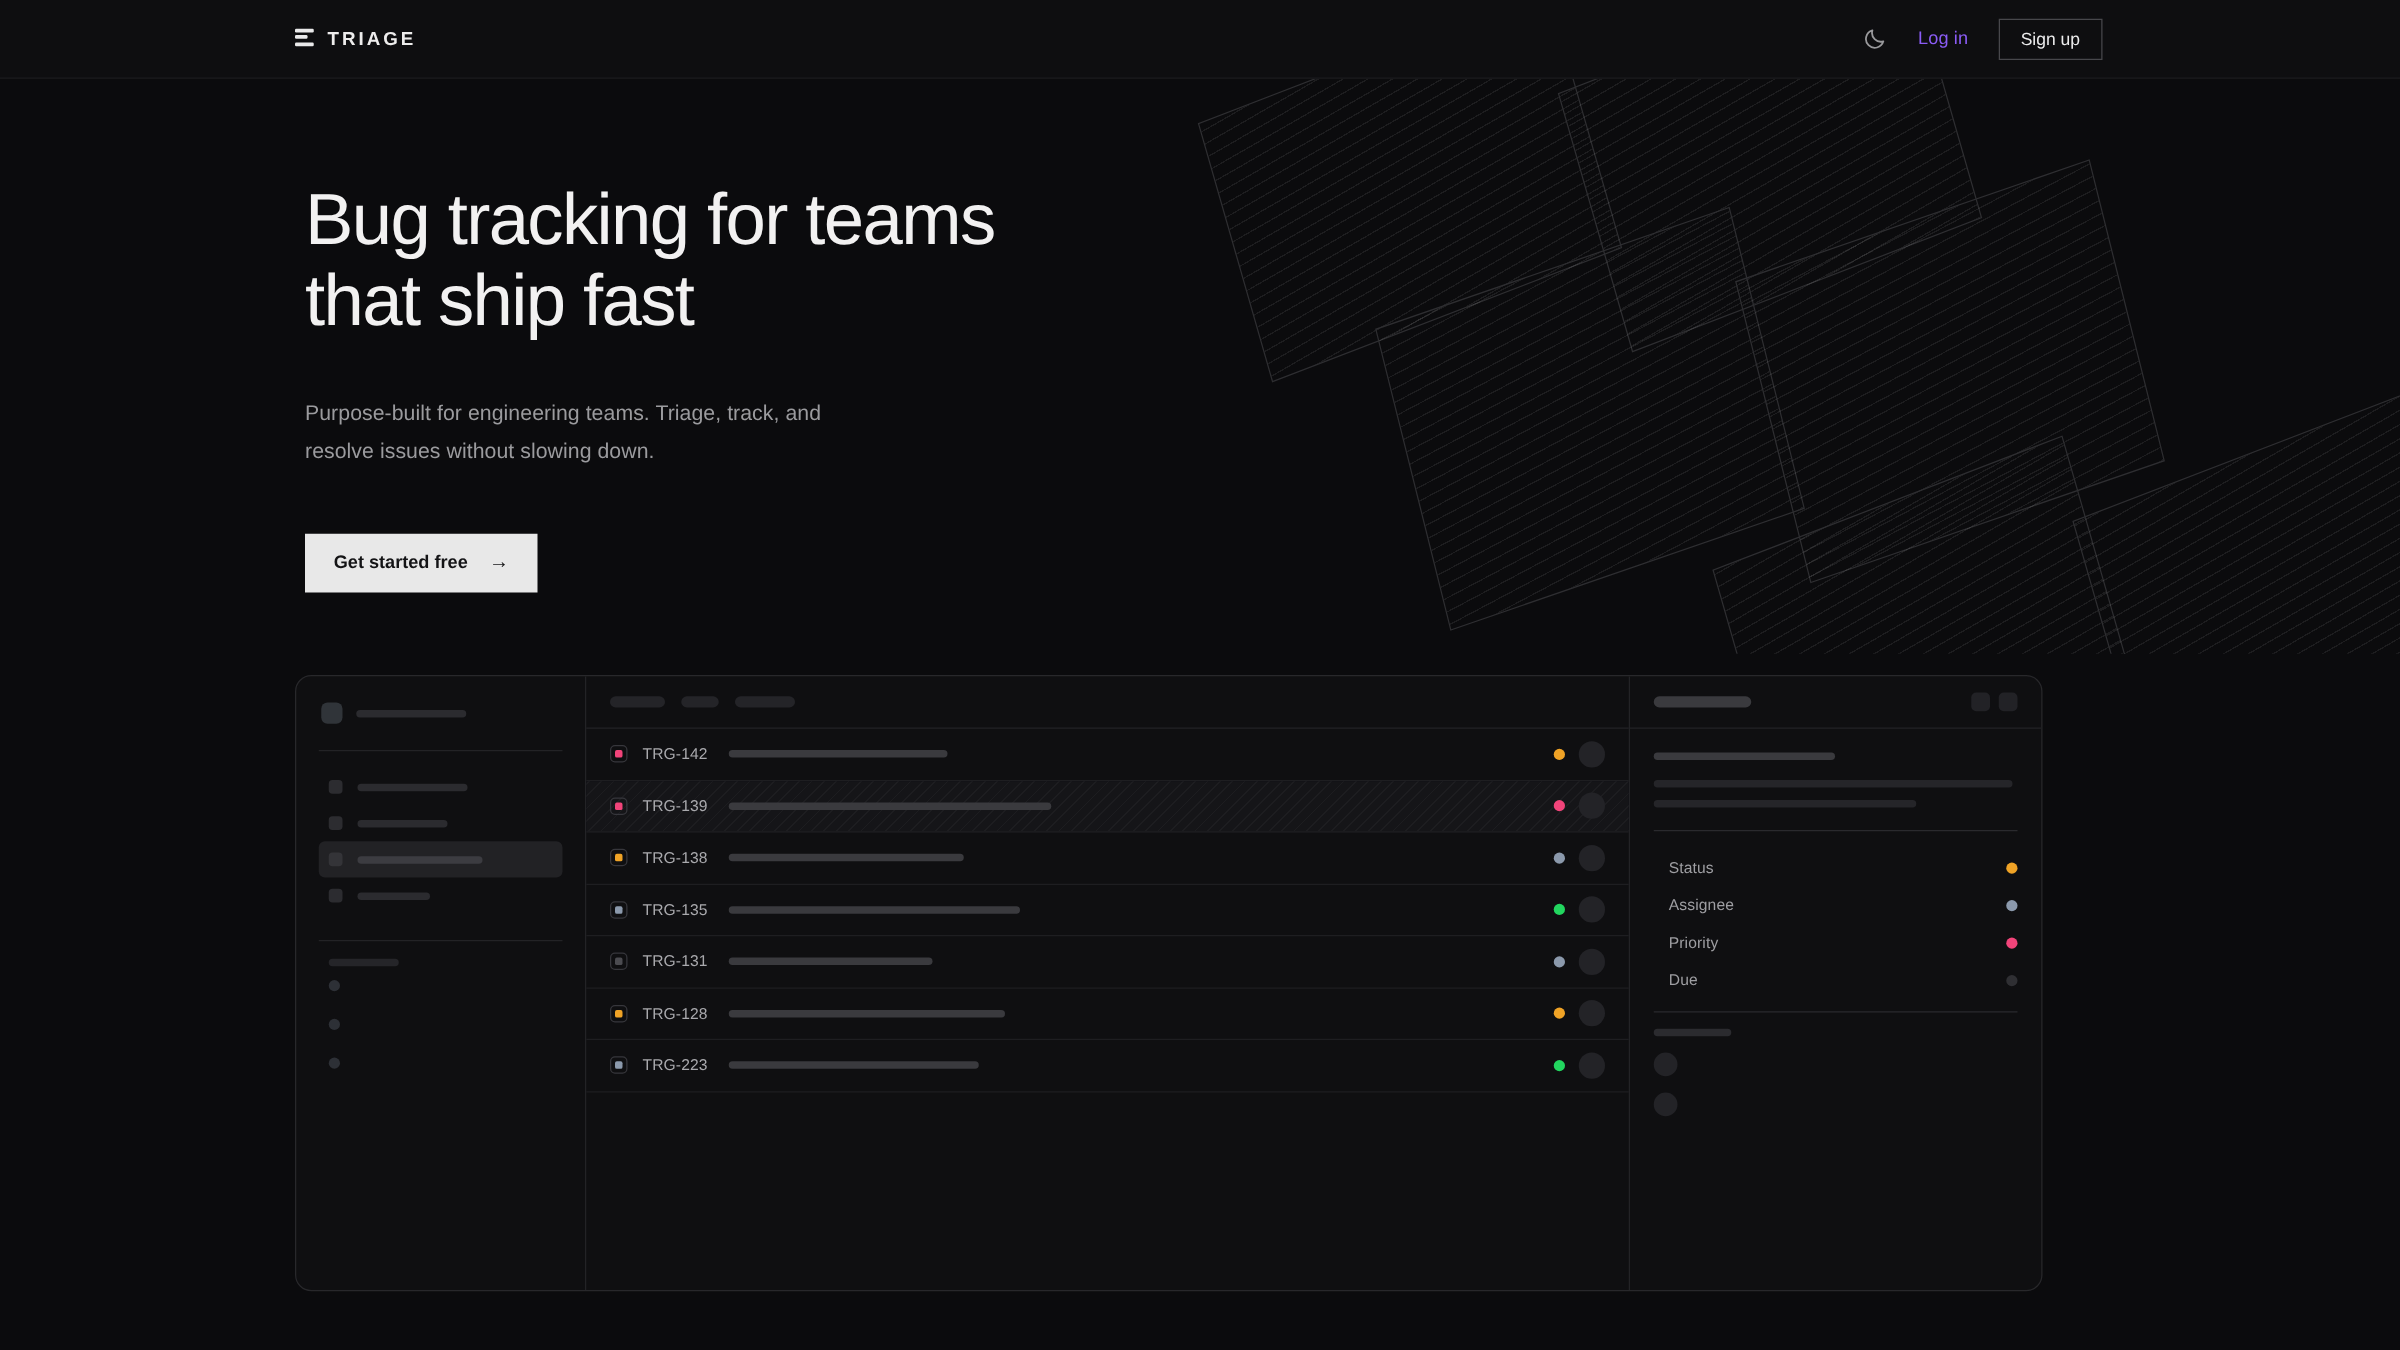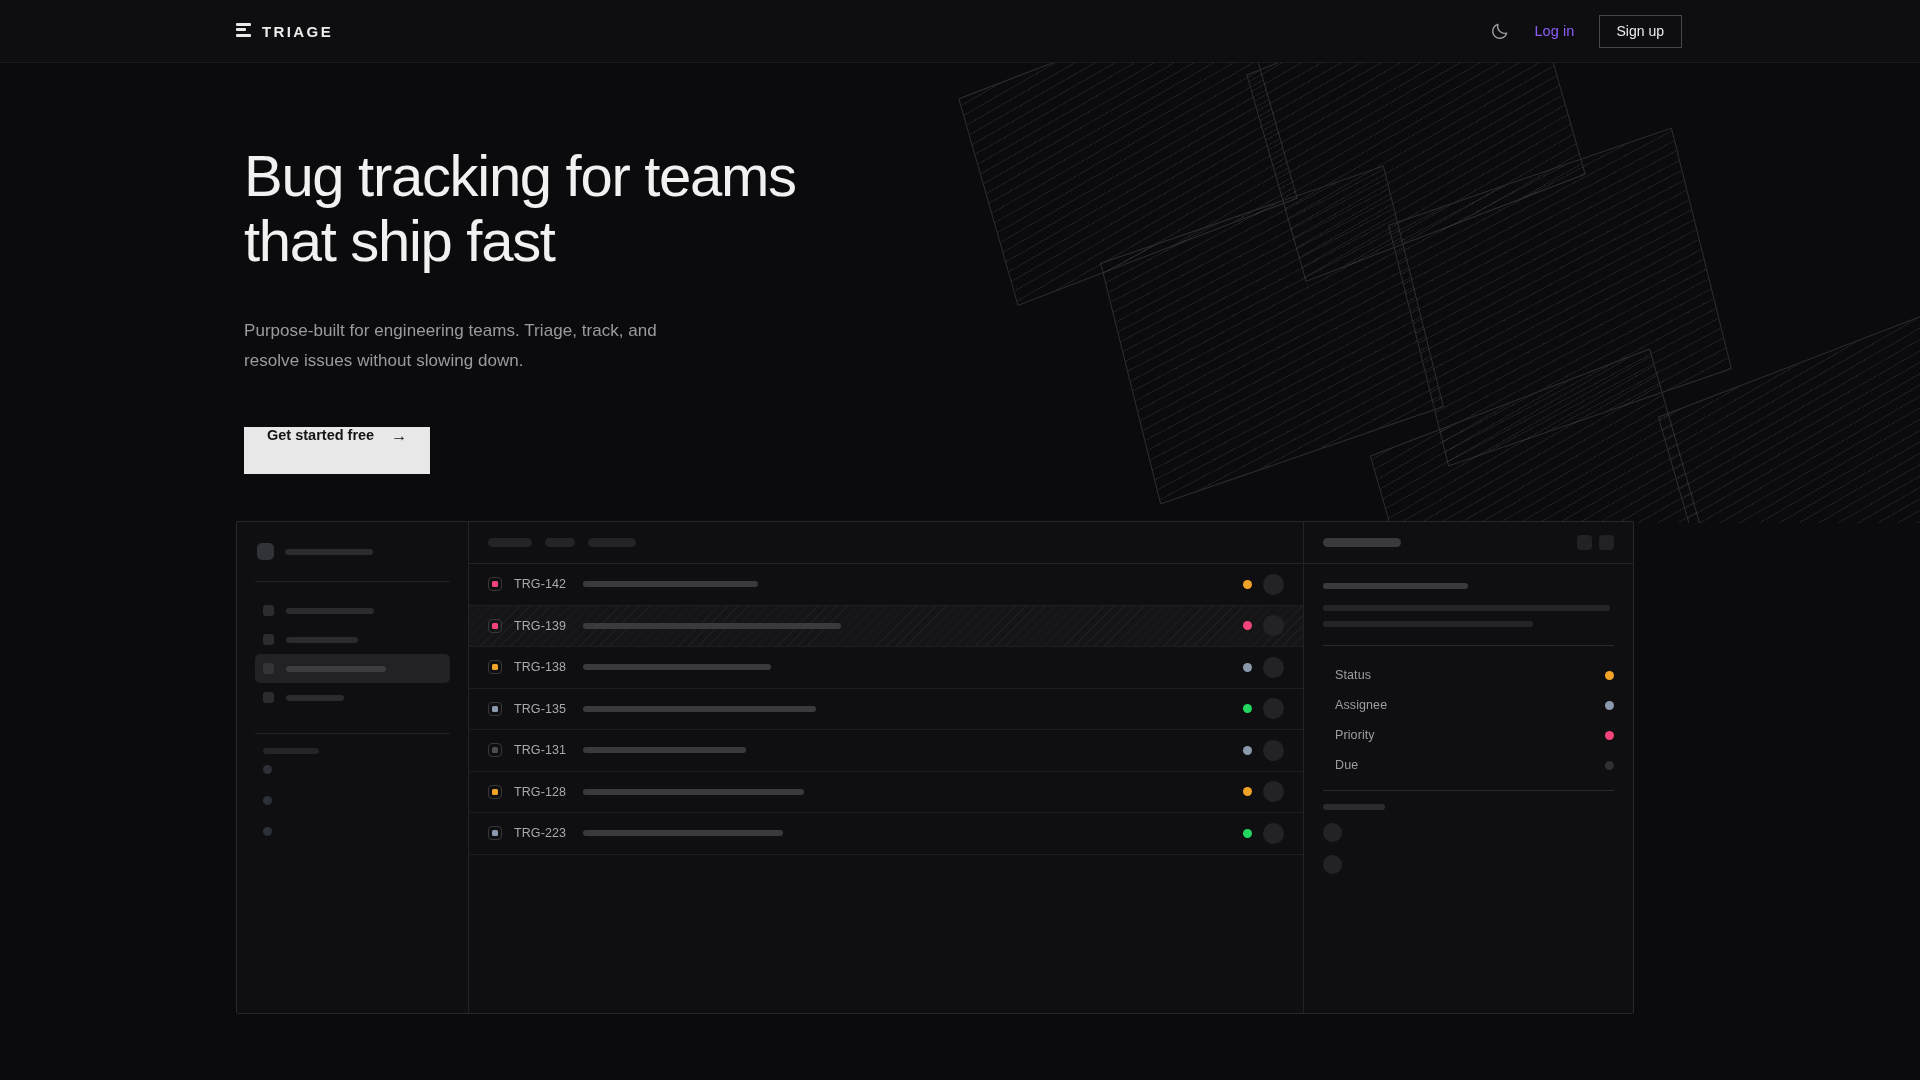--- a/index.html
+++ b/index.html
@@ -74,35 +74,35 @@
     color:#f2f1f1; font-size:58px; line-height:1.115;
     font-weight:400; letter-spacing:-1.3px; white-space:pre-line;
   }
   .hero p {
     margin-top:43px;
     color:#9b9b9e; font-size:17px; line-height:1.72;
     letter-spacing:.05px; white-space:pre-line;
   }
   .cta {
     margin-top:52px;
-    display:inline-flex; gap:17px;
+    display:inline-flex; align-items:center; gap:17px;
     background:#e8e8e8; color:#141416;
     font-size:14.5px; font-weight:700;
     padding:0 23px; height:47px;
     border:none; cursor:pointer;
   }
   .cta .arrow { font-size:16px; font-weight:400; }
 
   
   .app {
-    position:absolute; left:236px; top:521px;
+    position:absolute; left:236px; top:540px;
     width:1398px; height:493px;
     background:#0f0f11;
     border:1px solid #28282b;
-    border-radius:2px;
+    border-radius:13px;
     display:flex; overflow:hidden; z-index:5;
   }
 
   
   .app-sidebar {
     width:232px; flex:0 0 232px;
     border-right:1px solid #232326;
     padding:17px 18px 0;
   }
   .sb-brandrow { display:flex; align-items:center; gap:11px; padding:4px 2px 0; }

